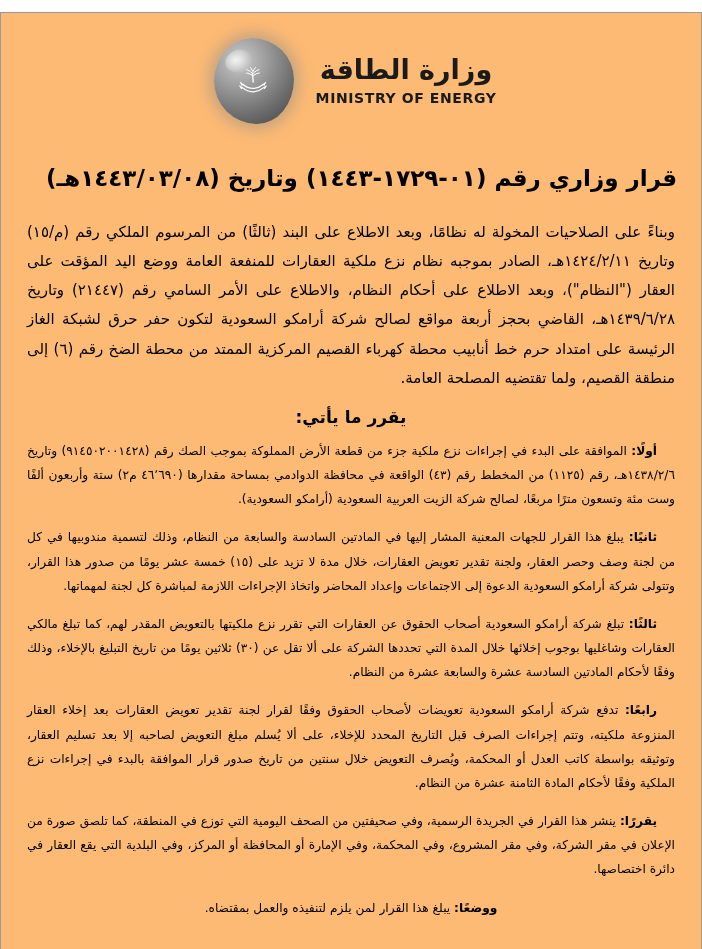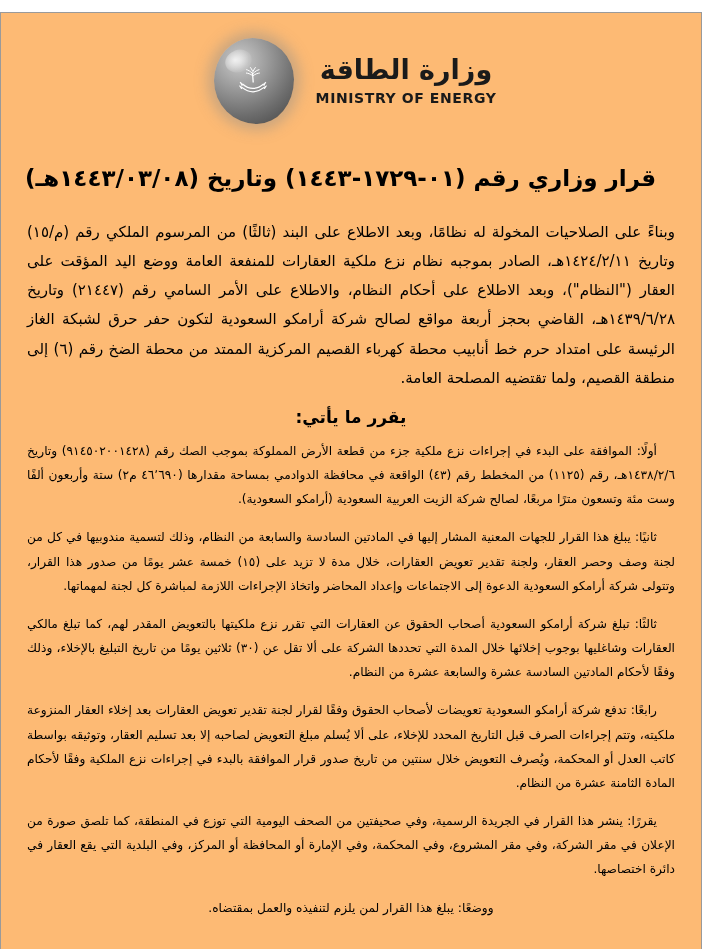--- a/index.html
+++ b/index.html
@@ -84,21 +84,21 @@
     font-weight: 700;
     color: #1a1a1a;
     letter-spacing: 0.6px;
     margin-top: 3px;
     direction: ltr;
     white-space: nowrap;
   }
 
   
   .doc-title {
-    text-align: left;
+    text-align: right;
     font-size: 23px;
     font-weight: 700;
     color: #000;
     margin: 36px 0 0 0;
     padding: 0 24px;
     line-height: 1.5;
     direction: rtl;
   }
 
   
@@ -139,21 +139,21 @@
     text-align-last: right;
     margin: 0 0 14px 0;
     text-indent: 18px;
   }
   .clause.last-centered {
     text-align: center;
     text-align-last: center;
     text-indent: 0;
   }
   .ord {
-    font-weight: 400;
+    font-weight: 700;
   }
 </style>
 </head>
 <body>
 
 <div class="page">
 
   <div class="header">
 
     <div class="logo-mark">

